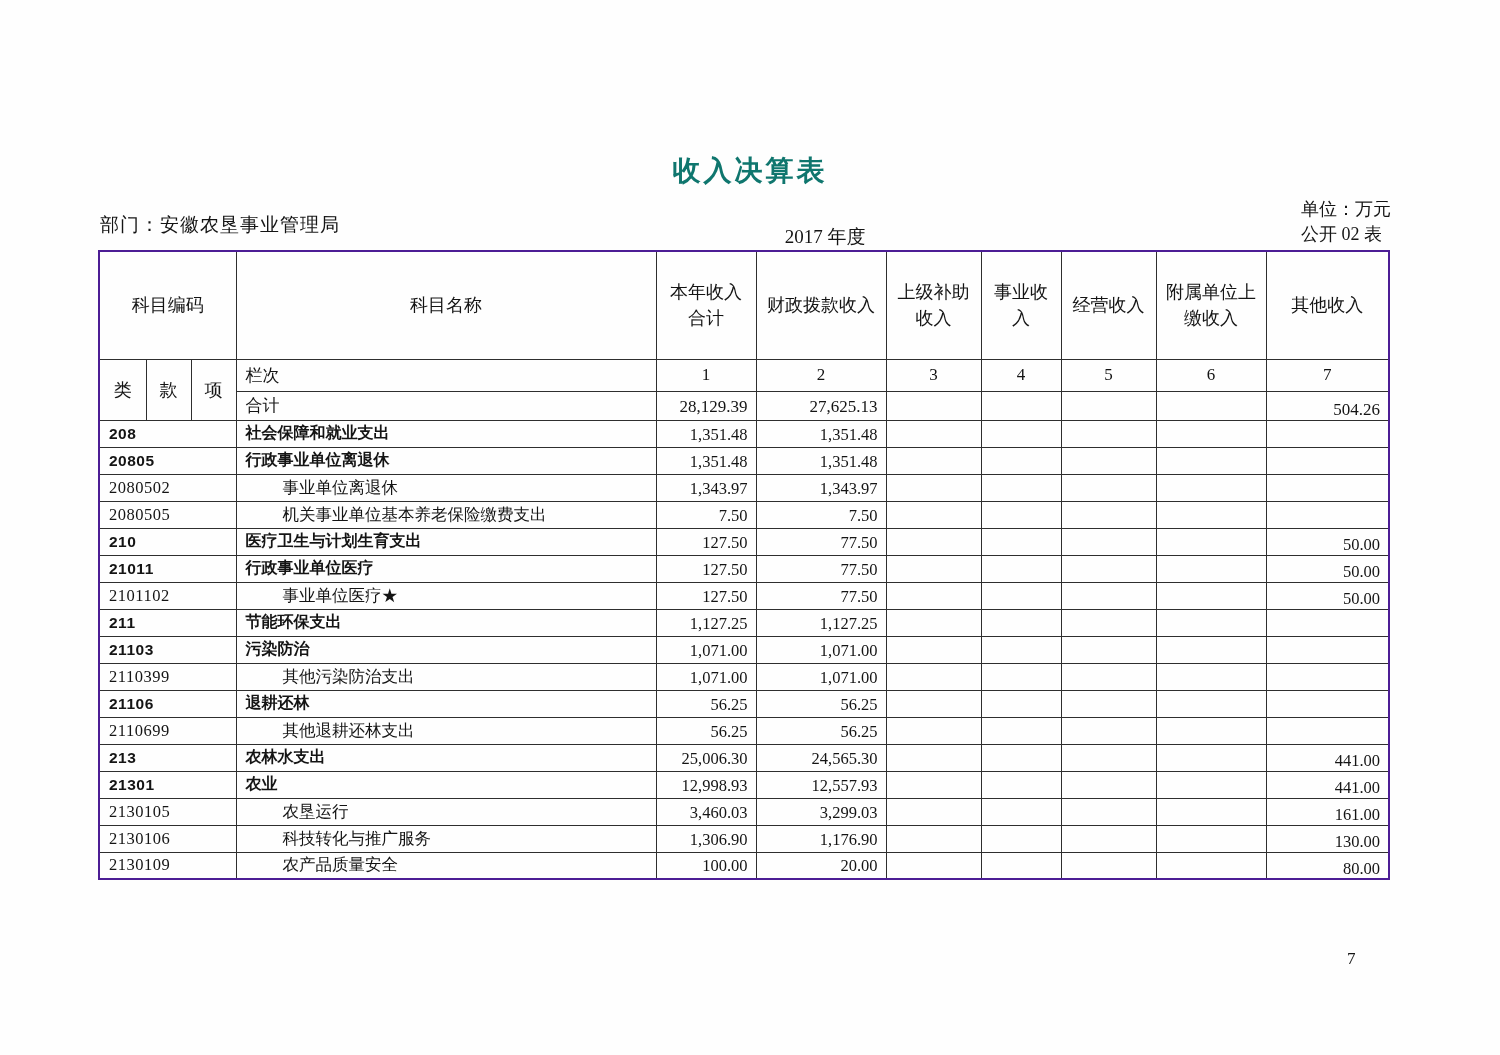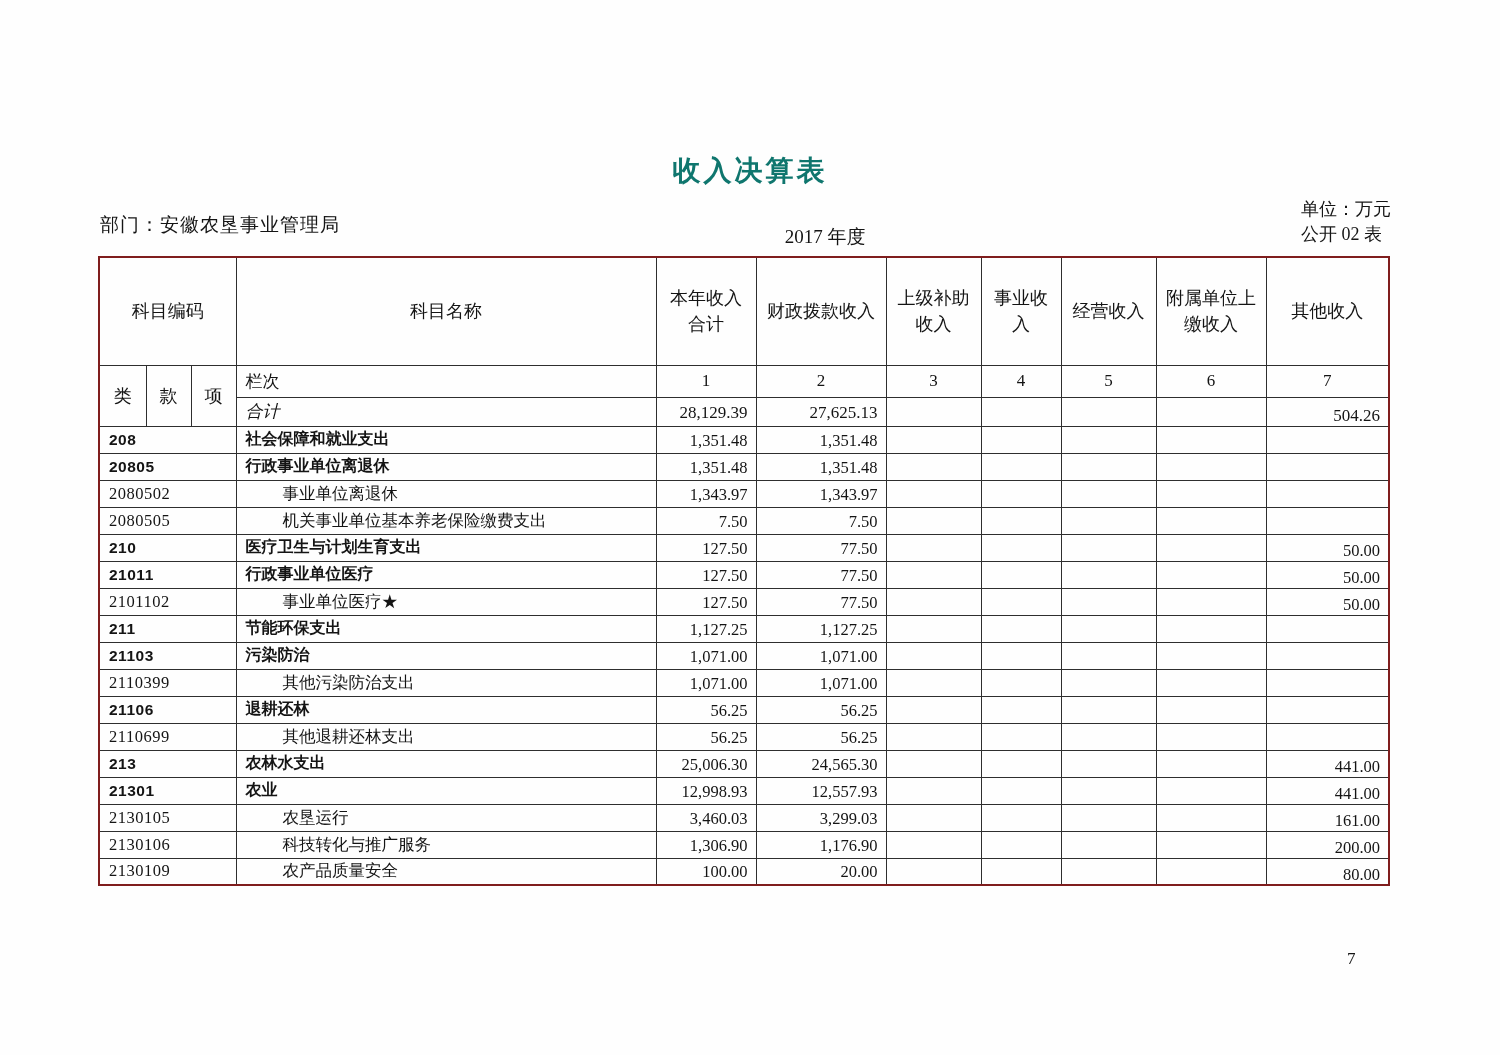--- a/index.html
+++ b/index.html
@@ -52,25 +52,25 @@
     position: absolute;
     top: 197px;
     right: 109px;
     text-align: left;
     font-size: 18px;
     line-height: 25px;
   }
   table.main {
     position: absolute;
     left: 98px;
-    top: 256px;
+    top: 250px;
     width: 1290px;
     border-collapse: collapse;
     table-layout: fixed;
-    border: 2px solid #7f1d1d;
+    border: 2px solid #4c1d95;
   }
   table.main th, table.main td {
     border: 1px solid #2e2e2e;
     overflow: hidden;
     box-sizing: border-box;
   }
   
   tr.hrow-a th {
     height: 108px;
     font-weight: normal;
@@ -100,21 +100,20 @@
   }
   
   tr.hrow-c td {
     height: 29px;
     font-size: 17px;
     vertical-align: middle;
   }
   td.total-name {
     text-align: left;
     padding-left: 9px;
-    font-style: italic;
   }
   
   tbody tr {
     height: 27px;
   }
   tbody td {
     vertical-align: middle;
     font-size: 16.5px;
   }
   td.code {
@@ -390,21 +389,21 @@
         </tr>
         <tr class="lvl3">
           <td colspan="3" class="code">2130106</td>
           <td class="name">科技转化与推广服务</td>
           <td class="num col1">1,306.90</td>
           <td class="num col2">1,176.90</td>
           <td class="num col3"></td>
           <td class="num col4"></td>
           <td class="num col5"></td>
           <td class="num col6"></td>
-          <td class="num col7">200.00</td>
+          <td class="num col7">130.00</td>
         </tr>
         <tr class="lvl3">
           <td colspan="3" class="code">2130109</td>
           <td class="name">农产品质量安全</td>
           <td class="num col1">100.00</td>
           <td class="num col2">20.00</td>
           <td class="num col3"></td>
           <td class="num col4"></td>
           <td class="num col5"></td>
           <td class="num col6"></td>

